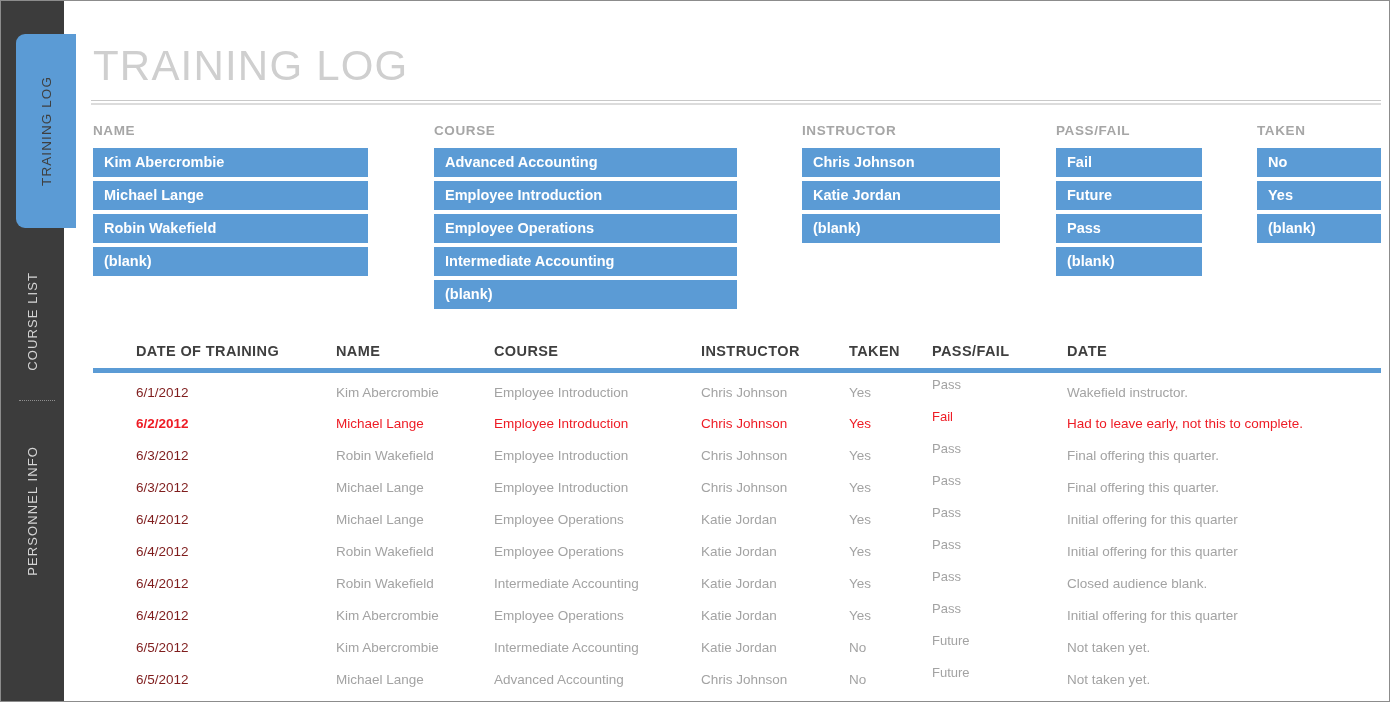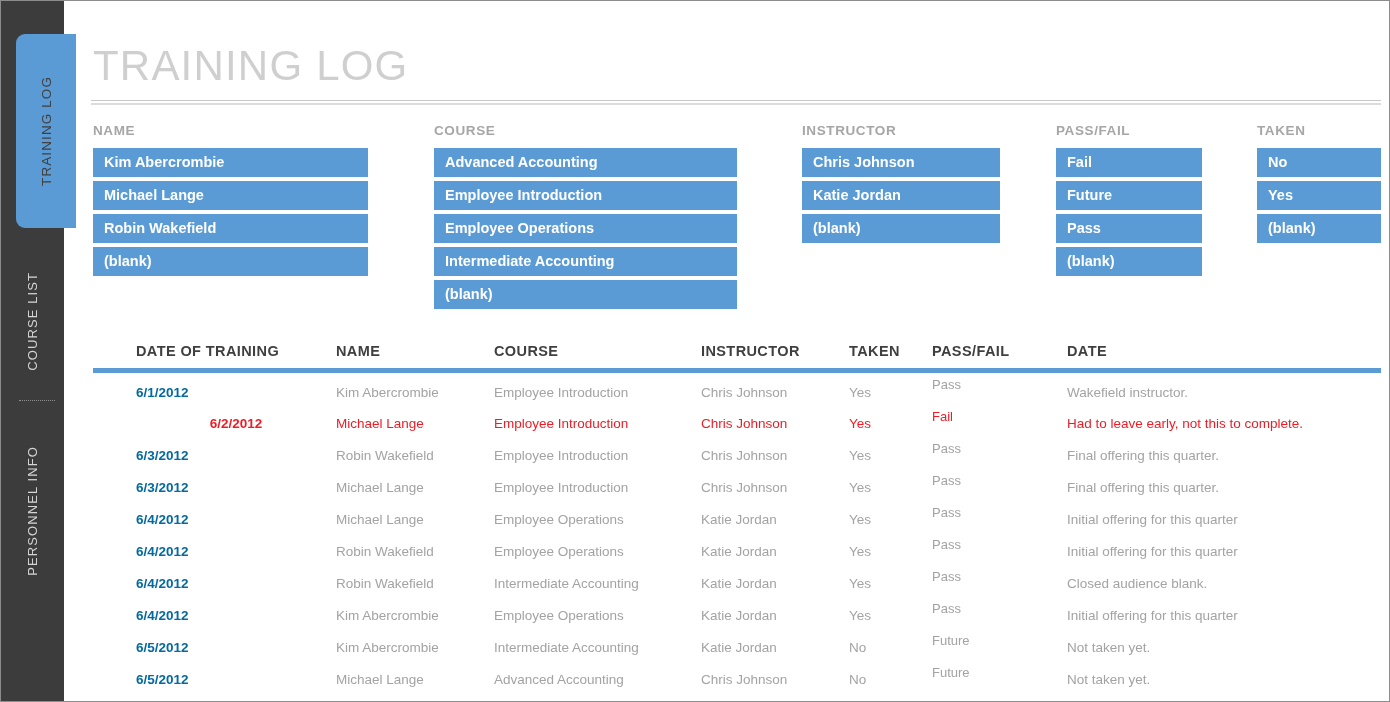--- a/index.html
+++ b/index.html
@@ -197,31 +197,31 @@
     font-size: 13.5px;
     color: #a3a3a3;
     font-weight: 400;
     padding: 0;
     height: 30px;
     vertical-align: middle;
     white-space: nowrap;
     overflow: hidden;
   }
   table.log tbody td.c-date {
-    color: #0369a1;
-    font-weight: 700;
+    color: #7f1d1d;
+    font-weight: 400;
     font-size: 13.5px;
   }
   table.log tbody td.c-pf {
     vertical-align: top;
     padding-top: 2px;
     font-size: 13px;
   }
   table.log tr.alert td { color: #ee1c25; }
-  table.log tr.alert td.c-date { color: #ee1c25; font-weight: 700; text-align: center; }
+  table.log tr.alert td.c-date { color: #ee1c25; font-weight: 700; }
 
   
   col.w-date  { width: 200px; }
   col.w-name  { width: 158px; }
   col.w-course{ width: 207px; }
   col.w-instr { width: 148px; }
   col.w-taken { width: 83px; }
   col.w-pf    { width: 135px; }
   col.w-notes { width: auto; }
 

